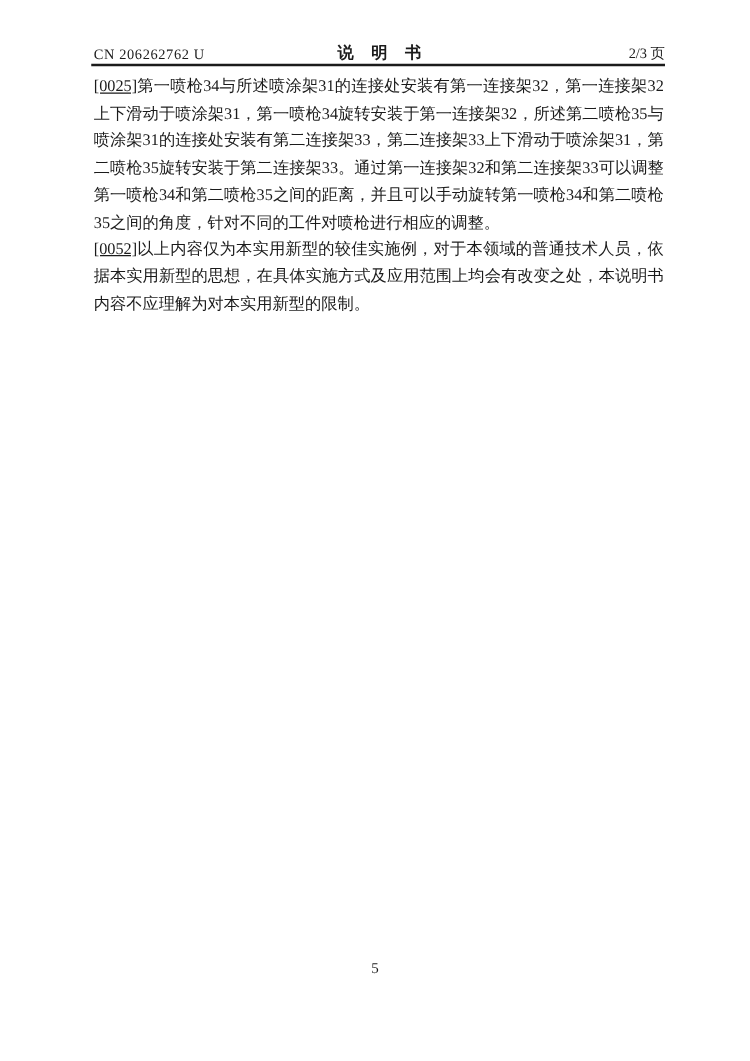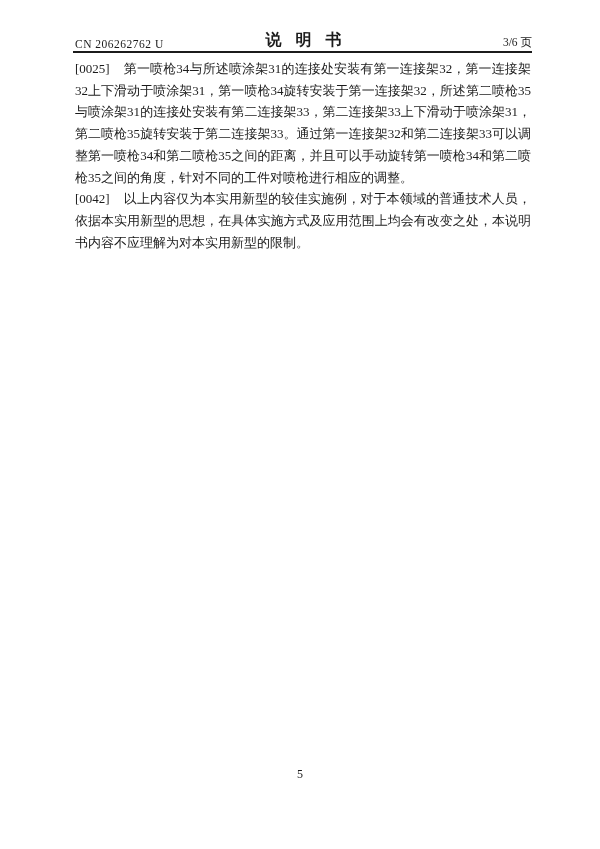--- a/index.html
+++ b/index.html
@@ -29,21 +29,21 @@
     bottom: 0;
     font-size: 11.5px;
     letter-spacing: 0.5px;
     white-space: nowrap;
   }
   .doc-title {
     position: absolute;
     left: 50%;
     transform: translateX(-50%);
     bottom: -1px;
-    font-size: 16px;
+    font-size: 13px;
     font-weight: bold;
     letter-spacing: 14px;
     padding-left: 14px; 
     white-space: nowrap;
   }
   .page-ind {
     position: absolute;
     right: 0;
     bottom: 0;
     font-size: 11.5px;
@@ -65,47 +65,47 @@
     font-size: 13px;
     line-height: 21.7px;
     text-align: justify;
     text-justify: inter-character;
   }
   .para {
     margin: 0;
     padding: 0;
   }
   .pnum {
-    margin-right: 14px;
     white-space: nowrap;
+    text-decoration: underline;
   }
   .footer {
     position: absolute;
     top: 767px;
     left: 0;
     width: 600px;
     text-align: center;
     font-size: 12px;
   }
 </style>
 </head>
 <body>
 
 <div class="page">
 
   <div class="header">
     <span class="doc-num">CN 206262762 U</span>
     <span class="doc-title">说明书</span>
-    <span class="page-ind">3/6 页</span>
+    <span class="page-ind">2/3 页</span>
   </div>
 
   <div class="header-rule"></div>
 
   <div class="body-text">
     <p class="para"><span class="pnum">[0025]</span><span>第一喷枪34与所述喷涂架31的连接处安装有第一连接架32，第一连接架32上下滑动于喷涂架31，第一喷枪34旋转安装于第一连接架32，所述第二喷枪35与喷涂架31的连接处安装有第二连接架33，第二连接架33上下滑动于喷涂架31，第二喷枪35旋转安装于第二连接架33。通过第一连接架32和第二连接架33可以调整第一喷枪34和第二喷枪35之间的距离，并且可以手动旋转第一喷枪34和第二喷枪35之间的角度，针对不同的工件对喷枪进行相应的调整。</span></p>
-    <p class="para"><span class="pnum">[0042]</span><span>以上内容仅为本实用新型的较佳实施例，对于本领域的普通技术人员，依据本实用新型的思想，在具体实施方式及应用范围上均会有改变之处，本说明书内容不应理解为对本实用新型的限制。</span></p>
+    <p class="para"><span class="pnum">[0052]</span><span>以上内容仅为本实用新型的较佳实施例，对于本领域的普通技术人员，依据本实用新型的思想，在具体实施方式及应用范围上均会有改变之处，本说明书内容不应理解为对本实用新型的限制。</span></p>
   </div>
 
   <div class="footer">
     <span>5</span>
   </div>
 
 </div>
 
 </body></html>

